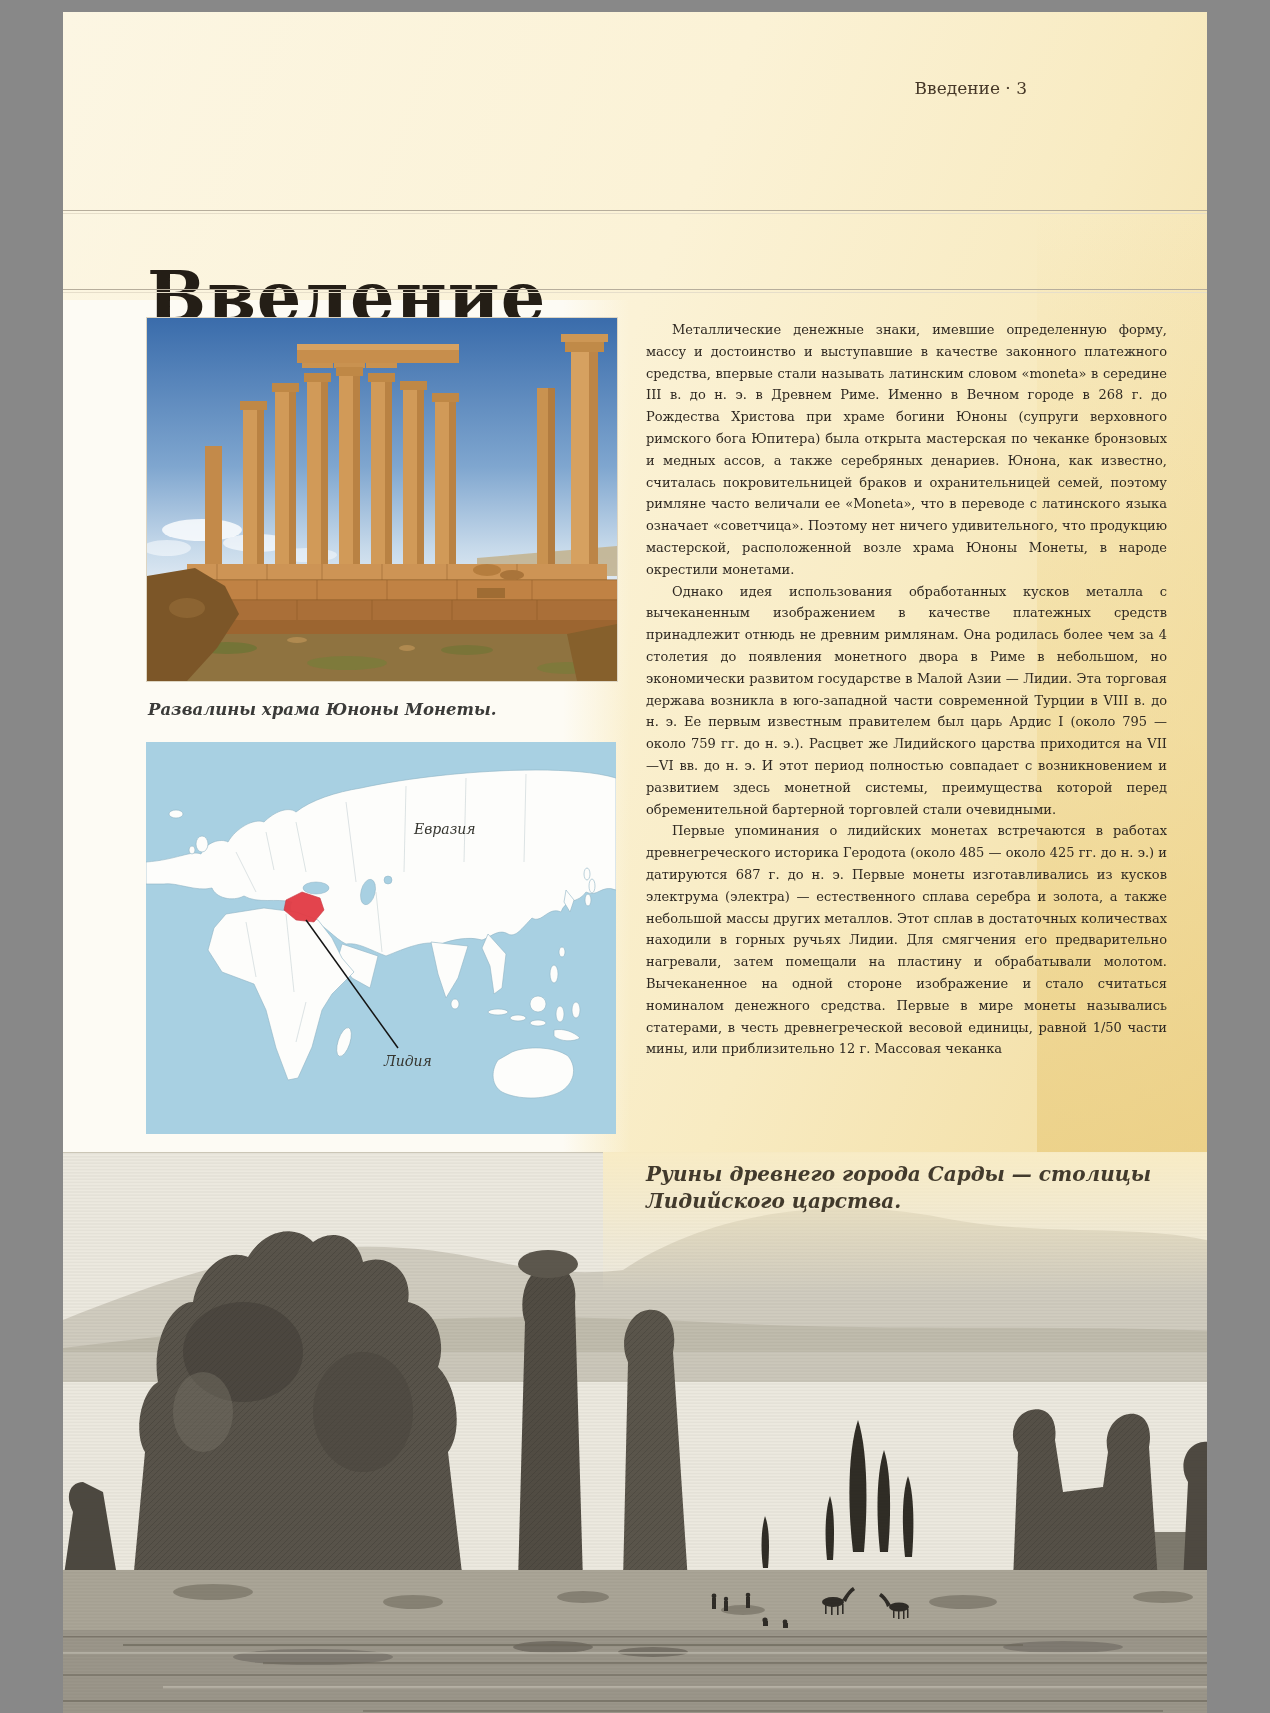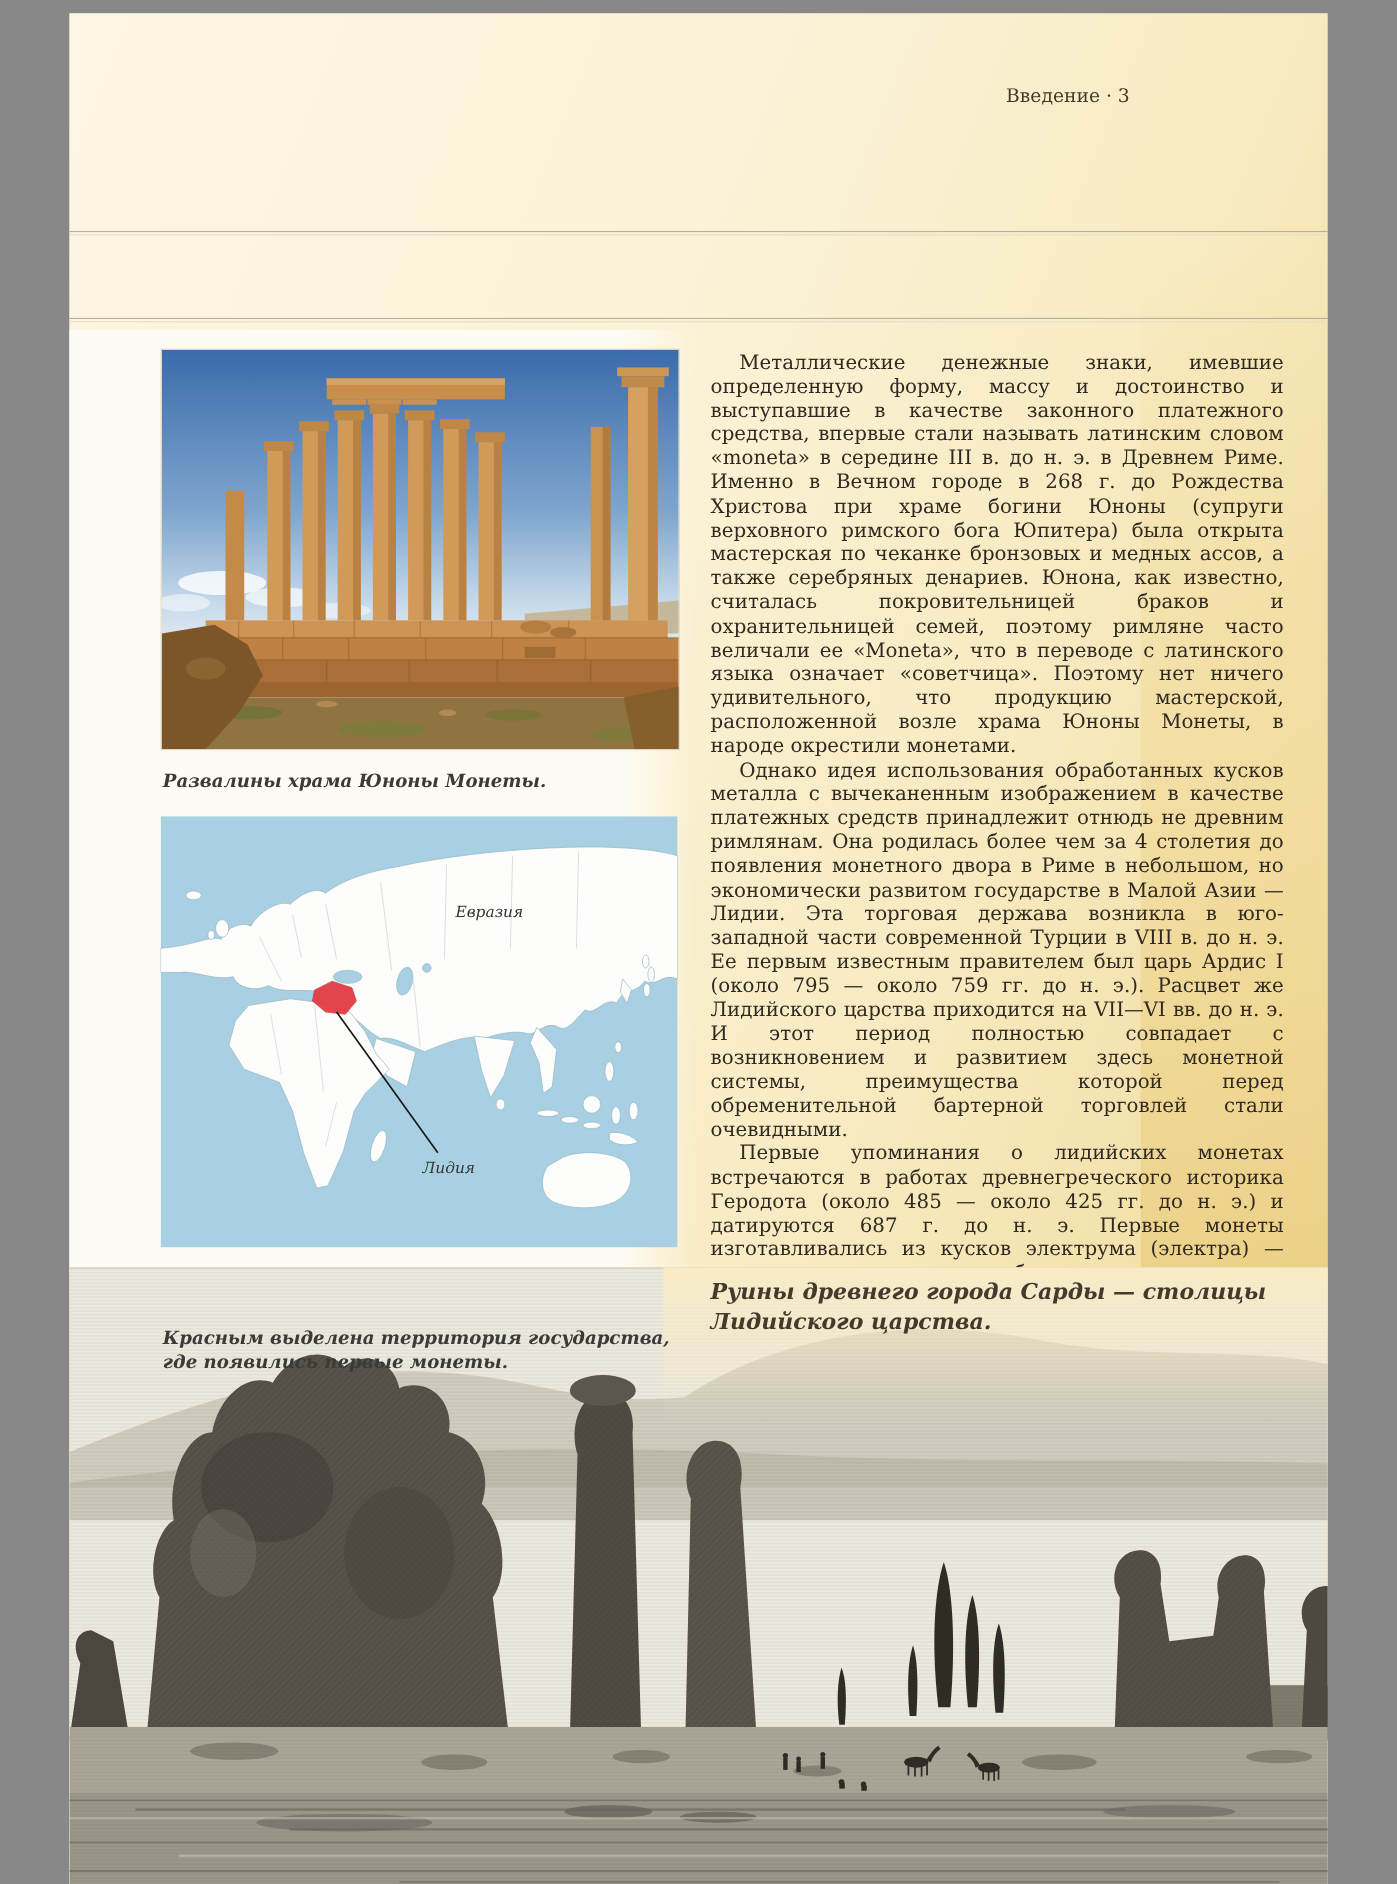--- a/index.html
+++ b/index.html
@@ -23,38 +23,39 @@
   .page-title{position:absolute;left:84px;top:203px;font-size:70px;line-height:1;color:#241e16;letter-spacing:1px;}
   .photo-frame{position:absolute;left:83px;top:305px;width:470px;height:363px;border:1px solid #ddd5c2;box-sizing:content-box;}
   .photo-frame svg,.map-frame svg,.engraving svg{display:block;}
   .map-frame{position:absolute;left:83px;top:730px;width:470px;height:392px;}
   .caption{font-style:italic;color:#3a3a38;font-size:16.5px;line-height:1.35;font-weight:bold;}
   .caption-1{position:absolute;left:85px;top:687px;}
   .caption-2{position:absolute;left:85px;top:1194px;z-index:6;}
   .caption-3{position:absolute;left:583px;top:1149px;width:521px;z-index:6;font-size:20px;color:#423a2c;}
   .article{
     position:absolute;left:583px;top:307px;width:521px;
-    font-size:18px;line-height:21.8px;color:#2f2922;
+    font-size:13px;line-height:21.8px;color:#2f2922;
     text-align:justify;hyphens:auto;-webkit-hyphens:auto;
   }
   .article p{margin:0;text-indent:26px;}
   .engraving{position:absolute;left:0;top:1140px;width:1270px;height:573px;z-index:2;}
   .map-label{font-style:italic;font-size:14px;fill:#35352f;font-family:"DejaVu Serif","Liberation Serif",serif;}
 </style>
 </head>
 <body>
 
 <div class="page">
 
   <div class="white-zone"></div>
   <div class="gold-edge"></div>
 
   <div class="running-header">Введение · 3</div>
 
   <div class="rule rule-top"></div>
+  <h1 class="page-title">Введение</h1>
   <div class="rule rule-bottom"></div>
 
   <div class="photo-frame">
     <svg width="470" height="363" viewBox="0 0 470 363">
       <defs>
         <linearGradient id="sky" x1="0" y1="0" x2="0" y2="1">
           <stop offset="0" stop-color="#3a6cab"></stop>
             <stop offset="0.55" stop-color="#7fa6cf"></stop>
           <stop offset="0.85" stop-color="#c6d9ea"></stop>
             <stop offset="1" stop-color="#e3ecf4"></stop>
@@ -221,24 +222,20 @@
           <path d="M230,150 L236,210"></path>
       </g>
 
       <path d="M140,158 L156,150 L174,156 L178,168 L168,180 L150,178 L138,168 Z" fill="#e23b44" stroke="#c5303c" stroke-width="0.6" opacity="0.95"></path>
       <line x1="160" y1="178" x2="252" y2="306" stroke="#141414" stroke-width="1.5"></line>
       <text x="268" y="92" class="map-label">Евразия</text>
       <text x="238" y="324" class="map-label">Лидия</text>
     </svg>
   </div>
 
-  <div class="caption caption-2">
-    <span>Красным выделена территория государства,</span><br>
-    <span>где появились первые монеты.</span>
-  </div>
 
   <div class="article">
     <p>Металлические денежные знаки, имевшие определенную форму, массу и достоинство и выступавшие в качестве законного платежного средства, впервые стали называть латинским словом «moneta» в середине III в. до н. э. в Древнем Риме. Именно в Вечном городе в 268 г. до Рождества Христова при храме богини Юноны (супруги верховного римского бога Юпитера) была открыта мастерская по чеканке бронзовых и медных ассов, а также серебряных денариев. Юнона, как известно, считалась покровительницей браков и охранительницей семей, поэтому римляне часто величали ее «Moneta», что в переводе с латинского языка означает «советчица». Поэтому нет ничего удивительного, что продукцию мастерской, расположенной возле храма Юноны Монеты, в народе окрестили монетами.</p>
     <p>Однако идея использования обработанных кусков металла с вычеканенным изображением в качестве платежных средств принадлежит отнюдь не древним римлянам. Она родилась более чем за 4 столетия до появления монетного двора в Риме в небольшом, но экономически развитом государстве в Малой Азии — Лидии. Эта торговая держава возникла в юго-западной части современной Турции в VIII в. до н. э. Ее первым известным правителем был царь Ардис I (около 795 — около 759 гг. до н. э.). Расцвет же Лидийского царства приходится на VII—VI вв. до н. э. И этот период полностью совпадает с возникновением и развитием здесь монетной системы, преимущества которой перед обременительной бартерной торговлей стали очевидными.</p>
     <p>Первые упоминания о лидийских монетах встречаются в работах древнегреческого историка Геродота (около 485 — около 425 гг. до н. э.) и датируются 687 г. до н. э. Первые монеты изготавливались из кусков электрума (электра) — естественного сплава серебра и золота, а также небольшой массы других металлов. Этот сплав в достаточных количествах находили в горных ручьях Лидии. Для смягчения его предварительно нагревали, затем помещали на пластину и обрабатывали молотом. Вычеканенное на одной стороне изображение и стало считаться номиналом денежного средства. Первые в мире монеты назывались статерами, в честь древнегреческой весовой единицы, равной 1/50 части мины, или приблизительно 12 г. Массовая чеканка</p>
   </div>
 
   <div class="caption caption-3">Руины древнего города Сарды — столицы Лидийского царства.</div>
 
   <div class="engraving">

